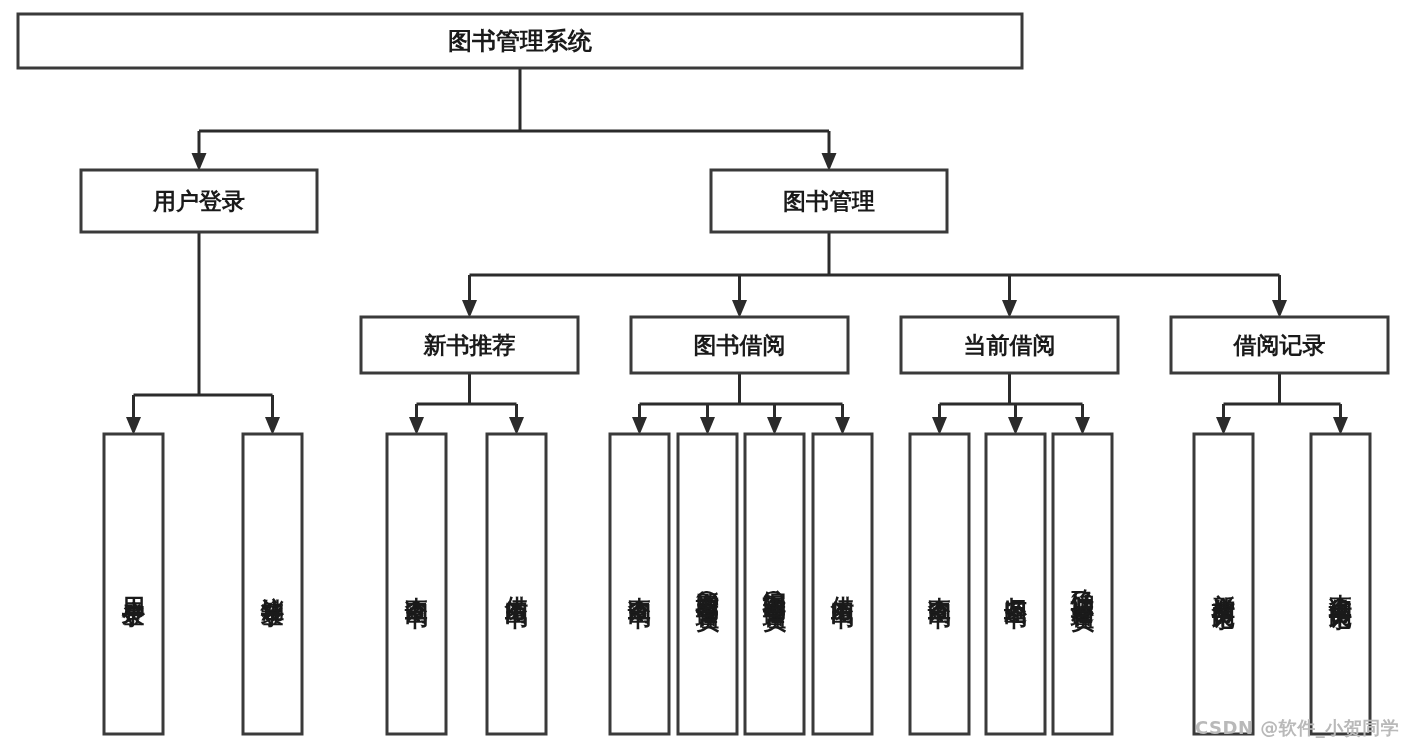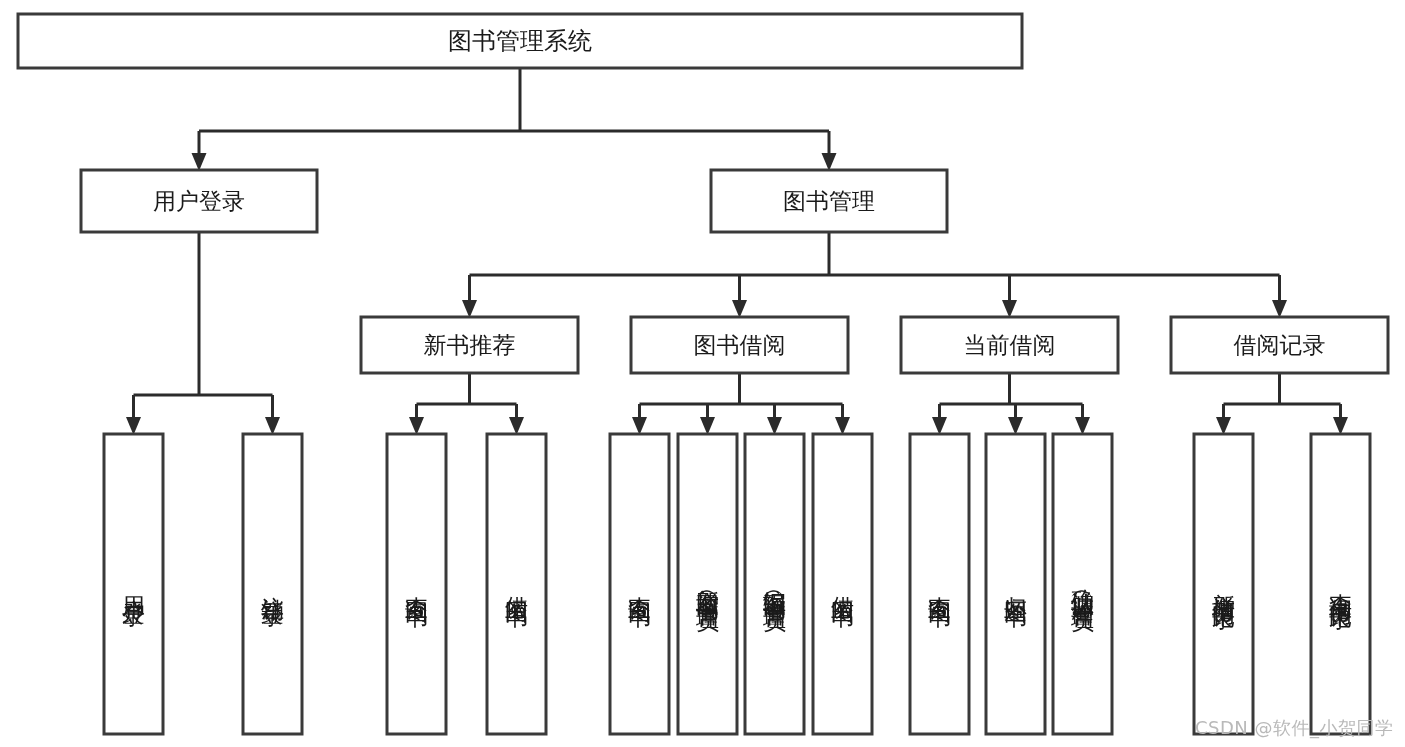--- a/index.html
+++ b/index.html
@@ -12,20 +12,21 @@
     width: 1405px;
     height: 747px;
     overflow: hidden;
     font-family: "DejaVu Sans", "Liberation Sans", sans-serif;
   }
   #diagram-root {
     position: relative;
     width: 1405px;
     height: 747px;
     background: #ffffff;
+    font-weight: bold;
   }
   svg#tree-svg {
     position: absolute;
     left: 0;
     top: 0;
     width: 1405px;
     height: 747px;
     display: block;
   }
   .node-box {

